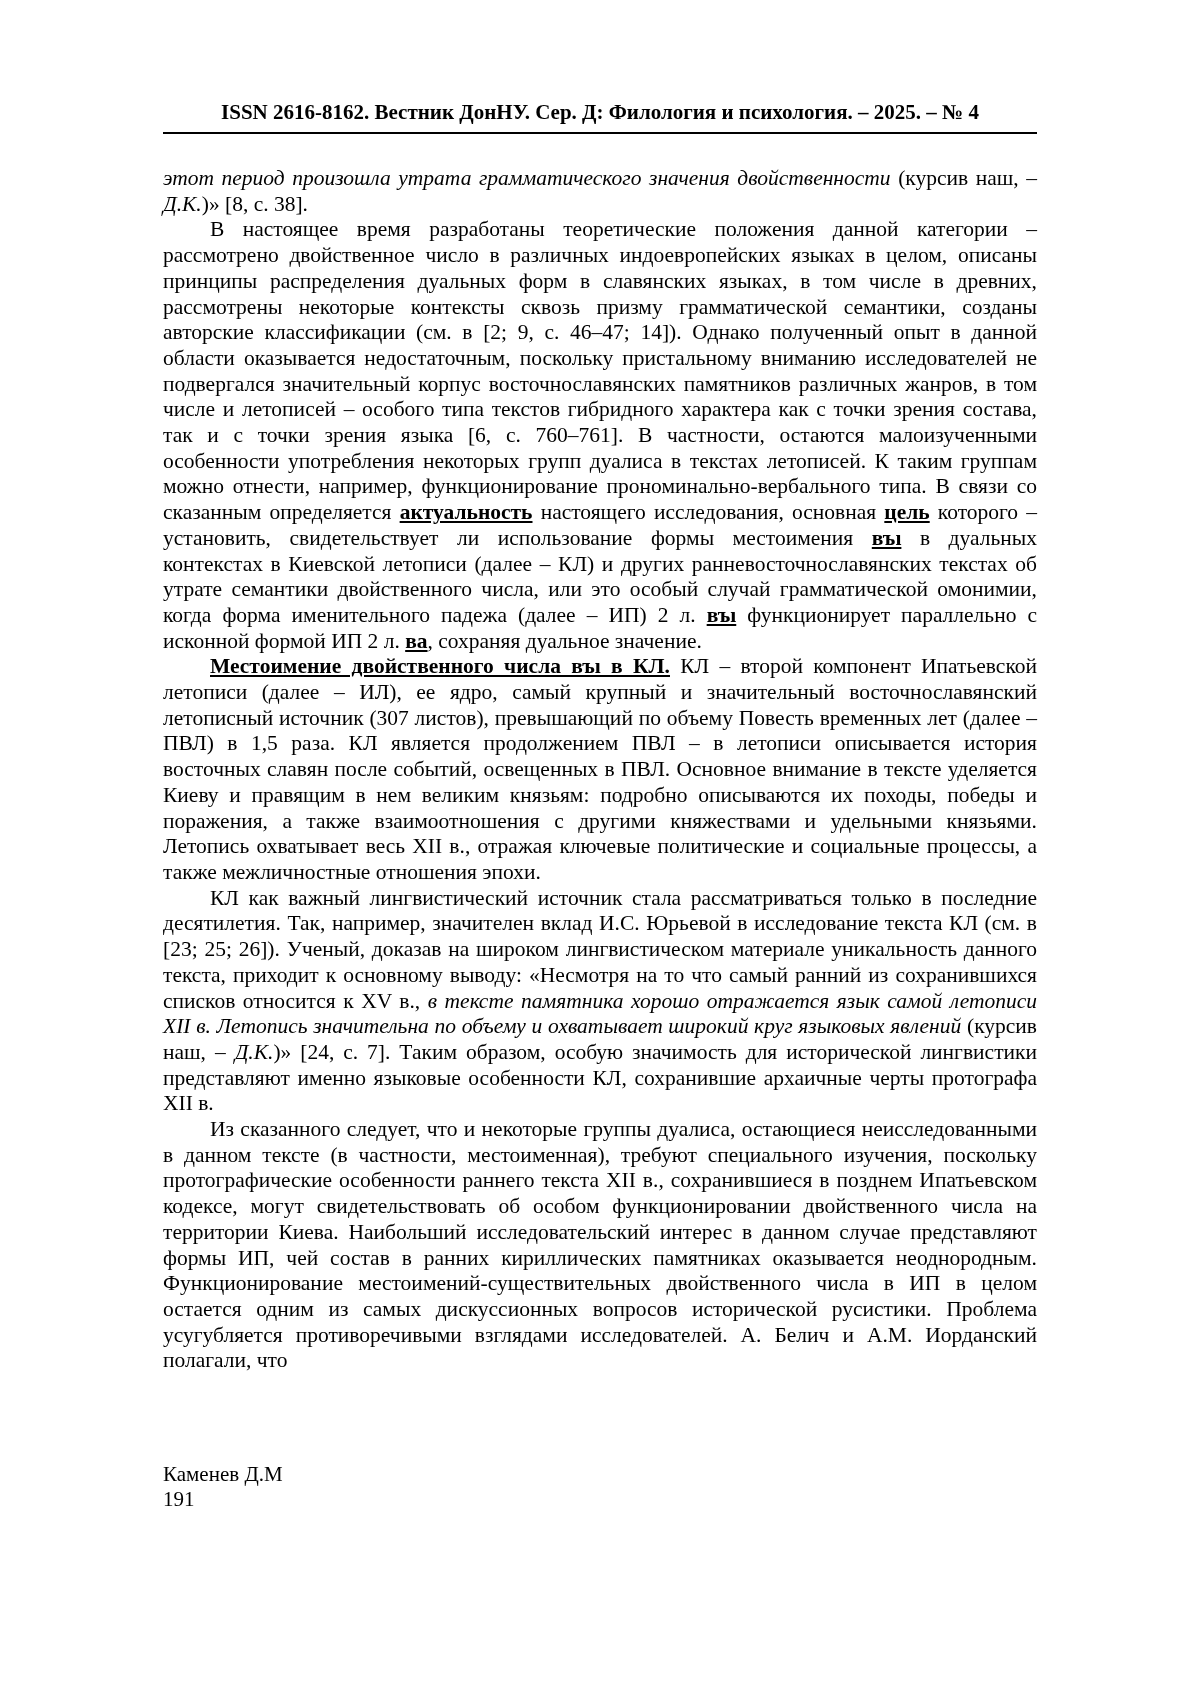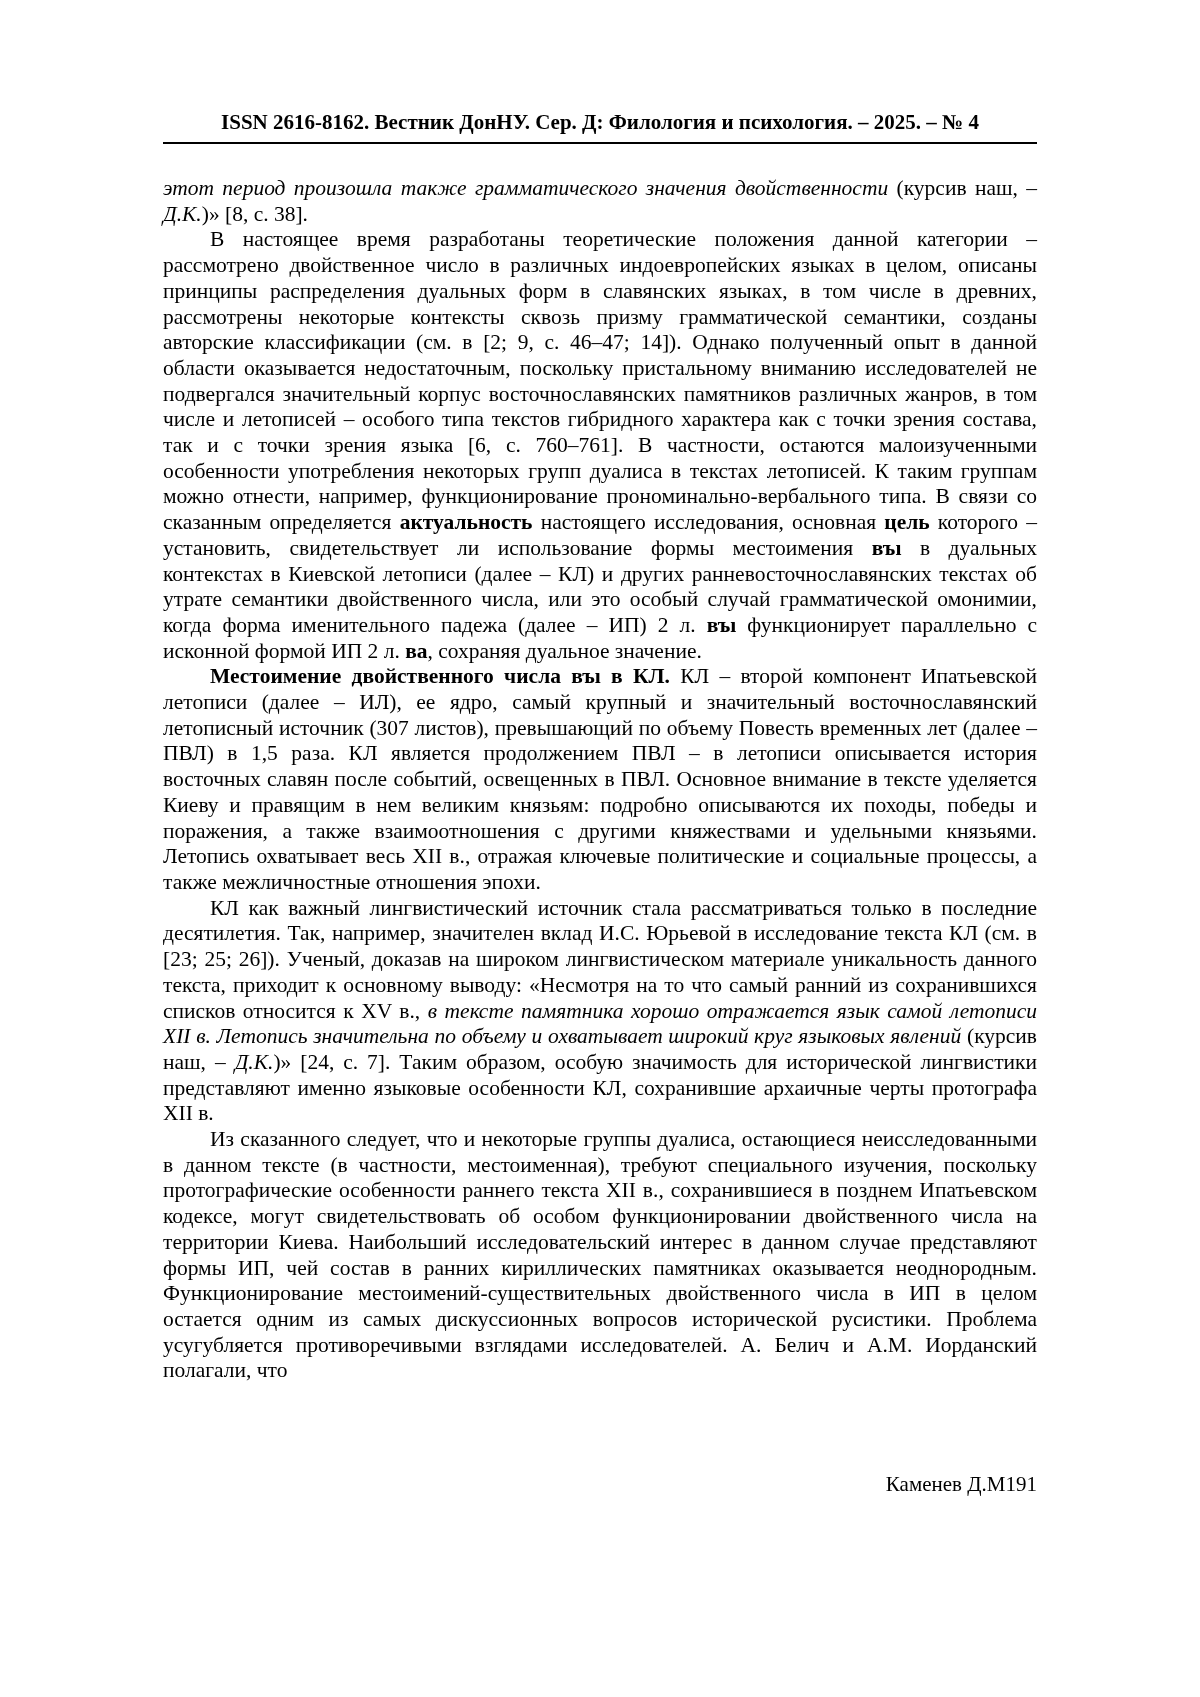--- a/index.html
+++ b/index.html
@@ -9,21 +9,20 @@
     height: 1697px;
     position: relative;
     font-family: "Liberation Serif", "DejaVu Serif", serif;
     color: #000000;
   }
   .page {
     position: absolute;
     inset: 0;
     background: #ffffff;
     padding: 100px 163px 0 163px;
-    margin-top: 10px;
   }
   .running-header {
     text-align: center;
     font-weight: bold;
     font-size: 21px;
     line-height: 24px;
     padding-bottom: 8px;
     border-bottom: 2px solid #000000;
     margin-bottom: 32px;
     white-space: nowrap;
@@ -32,41 +31,42 @@
     font-size: 21.5px;
     line-height: 25.7px;
     text-align: justify;
   }
   .article-body p.para {
     text-align: justify;
     hyphens: none;
   }
   .article-body p.para.indent { text-indent: 47px; }
   .run-italic { font-style: italic; }
-  .run-bold { font-weight: bold; }
+  .run-bold { font-weight: bold; text-decoration: underline; }
   .page-footer {
     position: absolute;
     left: 163px;
     right: 163px;
     top: 1462px;
     display: flex;
-    justify-content: flex-end;
+    justify-content: flex-start;
     font-size: 21px;
     line-height: 25px;
+    flex-direction: column;
   }
 </style>
 </head>
 <body>
 
 <div class="page">
 
   <div class="running-header">ISSN 2616-8162. Вестник ДонНУ. Сер. Д: Филология и психология. – 2025. – № 4</div>
 
   <div class="article-body">
-      <p class="para"><span class="run-italic">этот период произошла также грамматического значения двойственности</span><span> (курсив наш, – </span><span class="run-italic">Д.К.</span><span>)» [8, с. 38].</span></p>
+      <p class="para"><span class="run-italic">этот период произошла утрата грамматического значения двойственности</span><span> (курсив наш, – </span><span class="run-italic">Д.К.</span><span>)» [8, с. 38].</span></p>
       <p class="para indent"><span>В настоящее время разработаны теоретические положения данной категории – рассмотрено двойственное число в различных индоевропейских языках в целом, описаны принципы распределения дуальных форм в славянских языках, в том числе в древних, рассмотрены некоторые контексты сквозь призму грамматической семантики, созданы авторские классификации (см. в [2; 9, с. 46–47; 14]). Однако полученный опыт в данной области оказывается недостаточным, поскольку пристальному вниманию исследователей не подвергался значительный корпус восточнославянских памятников различных жанров, в том числе и летописей – особого типа текстов гибридного характера как с точки зрения состава, так и с точки зрения языка [6, с. 760–761]. В частности, остаются малоизученными особенности употребления некоторых групп дуалиса в текстах летописей. К таким группам можно отнести, например, функционирование прономинально-вербального типа. В связи со сказанным определяется </span><span class="run-bold">актуальность</span><span> настоящего исследования, основная </span><span class="run-bold">цель</span><span> которого – установить, свидетельствует ли использование формы местоимения </span><span class="run-bold">въı</span><span> в дуальных контекстах в Киевской летописи (далее – КЛ) и других ранневосточнославянских текстах об утрате семантики двойственного числа, или это особый случай грамматической омонимии, когда форма именительного падежа (далее – ИП) 2 л. </span><span class="run-bold">въı</span><span> функционирует параллельно с исконной формой ИП 2 л. </span><span class="run-bold">ва</span><span>, сохраняя дуальное значение.</span></p>
       <p class="para indent"><span class="run-bold">Местоимение двойственного числа въı в КЛ.</span><span> КЛ – второй компонент Ипатьевской летописи (далее – ИЛ), ее ядро, самый крупный и значительный восточнославянский летописный источник (307 листов), превышающий по объему Повесть временных лет (далее – ПВЛ) в 1,5 раза. КЛ является продолжением ПВЛ – в летописи описывается история восточных славян после событий, освещенных в ПВЛ. Основное внимание в тексте уделяется Киеву и правящим в нем великим князьям: подробно описываются их походы, победы и поражения, а также взаимоотношения с другими княжествами и удельными князьями. Летопись охватывает весь XII в., отражая ключевые политические и социальные процессы, а также межличностные отношения эпохи.</span></p>
       <p class="para indent"><span>КЛ как важный лингвистический источник стала рассматриваться только в последние десятилетия. Так, например, значителен вклад И.С. Юрьевой в исследование текста КЛ (см. в [23; 25; 26]). Ученый, доказав на широком лингвистическом материале уникальность данного текста, приходит к основному выводу: «Несмотря на то что самый ранний из сохранившихся списков относится к XV в., </span><span class="run-italic">в тексте памятника хорошо отражается язык самой летописи XII в. Летопись значительна по объему и охватывает широкий круг языковых явлений</span><span> (курсив наш, – </span><span class="run-italic">Д.К.</span><span>)» [24, с. 7]. Таким образом, особую значимость для исторической лингвистики представляют именно языковые особенности КЛ, сохранившие архаичные черты протографа XII в.</span></p>
       <p class="para indent"><span>Из сказанного следует, что и некоторые группы дуалиса, остающиеся неисследованными в данном тексте (в частности, местоименная), требуют специального изучения, поскольку протографические особенности раннего текста XII в., сохранившиеся в позднем Ипатьевском кодексе, могут свидетельствовать об особом функционировании двойственного числа на территории Киева. Наибольший исследовательский интерес в данном случае представляют формы ИП, чей состав в ранних кириллических памятниках оказывается неоднородным. Функционирование местоимений-существительных двойственного числа в ИП в целом остается одним из самых дискуссионных вопросов исторической русистики. Проблема усугубляется противоречивыми взглядами исследователей. А. Белич и А.М. Иорданский полагали, что</span></p>
     </div>
 
   <div class="page-footer">
     <span>Каменев Д.М</span>
     <span>191</span>
   </div>

